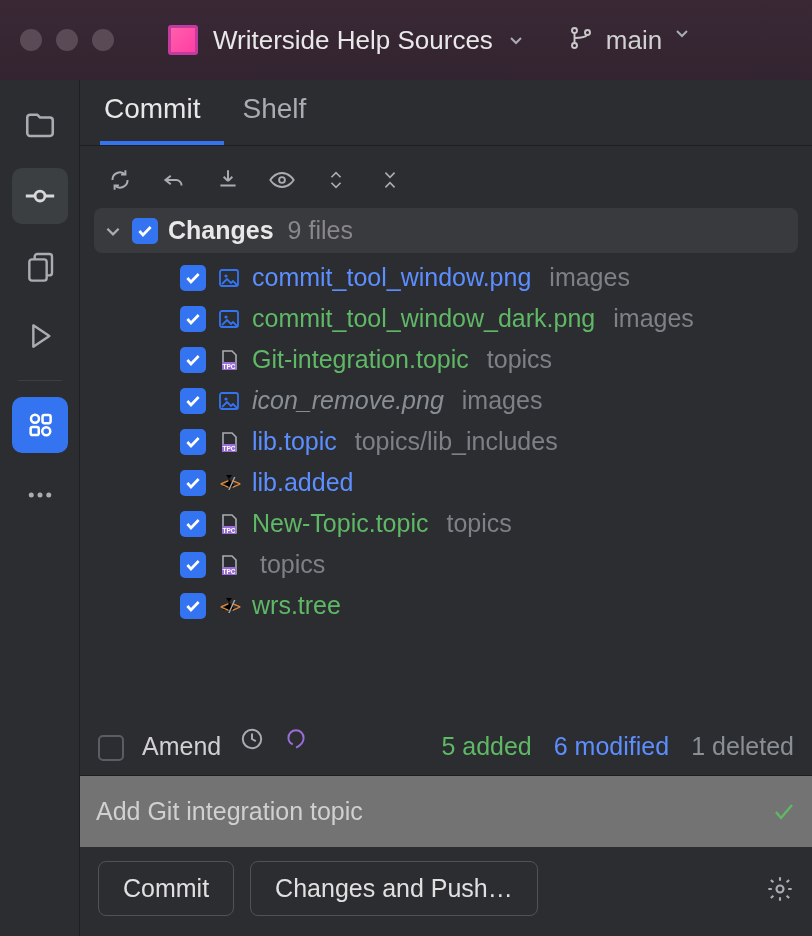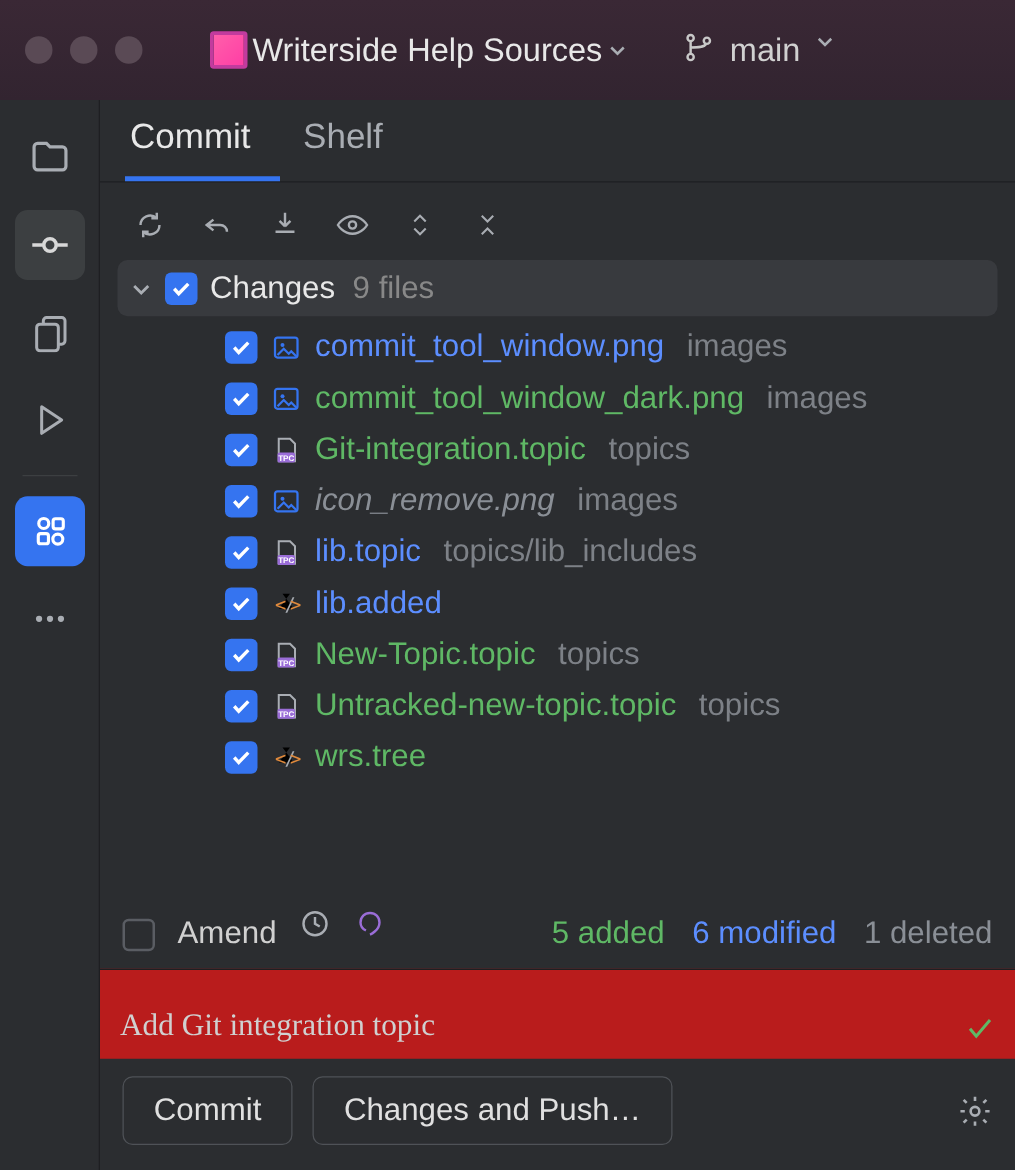--- a/index.html
+++ b/index.html
@@ -21,21 +21,21 @@
     align-items: center;
     padding: 0 20px;
     gap: 14px;
   }
   .traffic-lights { display: flex; gap: 14px; margin-right: 40px; }
   .traffic-dot {
     width: 22px; height: 22px; border-radius: 50%;
     background: #5a4a55;
   }
   .project-switcher {
-    display: flex; align-items: center; gap: 4px;
+    display: flex; align-items: center; gap: 15px;
     color: #e8e8e8; font-size: 26px; font-weight: 500;
     cursor: pointer;
   }
   .ws-logo {
     width: 30px; height: 30px; background: linear-gradient(135deg, #ff5faa, #ff3ea5);
     border: 3px solid #c23b9e; border-radius: 3px;
     display:inline-block;
   }
   .branch-switcher {
     display: flex; gap: 12px;
@@ -106,21 +106,21 @@
     background:#383a3e; border-radius:8px;
     padding: 8px 10px; display:flex; align-items:center; gap:10px;
     font-size: 25px;
   }
   .checkbox {
     width:26px; height:26px; border-radius:5px;
     background:#3574f0; display:flex; align-items:center; justify-content:center;
     flex-shrink:0;
   }
   .checkbox.empty { background:transparent; border:2px solid #5a5d63; }
-  .changes-label { font-weight:400; color:#e8e8e8; }
+  .changes-label { font-weight:700; color:#e8e8e8; }
   .changes-count { color:#888; margin-left:4px; }
 
   .file-list { margin-top: 4px; }
   .file-row {
     display:flex; align-items:center; gap:10px;
     padding: 6px 10px 6px 86px; font-size:25px;
     cursor:pointer;
   }
   .file-icon { width:26px; height:26px; display:flex; align-items:center; justify-content:center; flex-shrink:0;}
   .file-name-blue { color:#5c8eff; }
@@ -132,27 +132,27 @@
     display:flex; align-items:flex-end;
     padding: 14px 18px; gap: 18px; font-size: 25px;
   }
   .summary .amend-label { color:#d0d0d0; }
   .stat-added { color:#5fb865; }
   .stat-modified { color:#5c8eff; }
   .stat-deleted { color:#8a8f96; }
   .summary .right { margin-left:auto; display:flex; gap:22px; }
 
   .commit-msg {
-    background:#b91c1c;
+    background:#737373;
     border-top:1px solid #1e1f22;
     padding: 12px 16px;
-    font-family: Liberation Serif, serif;
+    font-family: Liberation Sans, sans-serif;
     font-size: 25px;
     color:#d0d0d0;
-    display:flex; align-items:flex-end;
+    display:flex; align-items:center;
     min-height: 72px;
   }
   .commit-msg .check { margin-left:auto; color:#5fb865; }
 
   .buttons {
     display:flex; align-items:center; gap:16px;
     padding: 14px 18px 20px 18px;
   }
   .btn {
     border:1px solid #4f5257; border-radius:8px;
@@ -413,21 +413,20 @@
                 <path d="M3 8l3.2 3.5L13 4.5" stroke="#fff" stroke-width="2.4" fill="none"></path>
               </svg>
             </span>
             <span class="file-icon">
               <svg width="24" height="24" viewBox="0 0 24 24">
                 <path d="M6 3h9l4 4v14H6z" stroke="#a9adb3" stroke-width="1.6" fill="none"></path>
                 <rect x="5" y="14" width="14" height="8" rx="1.5" fill="#9a6dd7"></rect>
                 <text x="12" y="20.5" font-size="6.5" fill="#fff" text-anchor="middle" font-family="Arial" font-weight="700">TPC</text>
               </svg>
             </span>
-            <span class="file-name-green">Untracked-new-topic.topic</span>
             <span class="file-path">topics</span>
           </div>
           <div class="file-row">
             <span class="checkbox">
               <svg width="18" height="18" viewBox="0 0 16 16">
                 <path d="M3 8l3.2 3.5L13 4.5" stroke="#fff" stroke-width="2.4" fill="none"></path>
               </svg>
             </span>
             <span class="file-icon">
               <svg width="24" height="24" viewBox="0 0 24 24">

